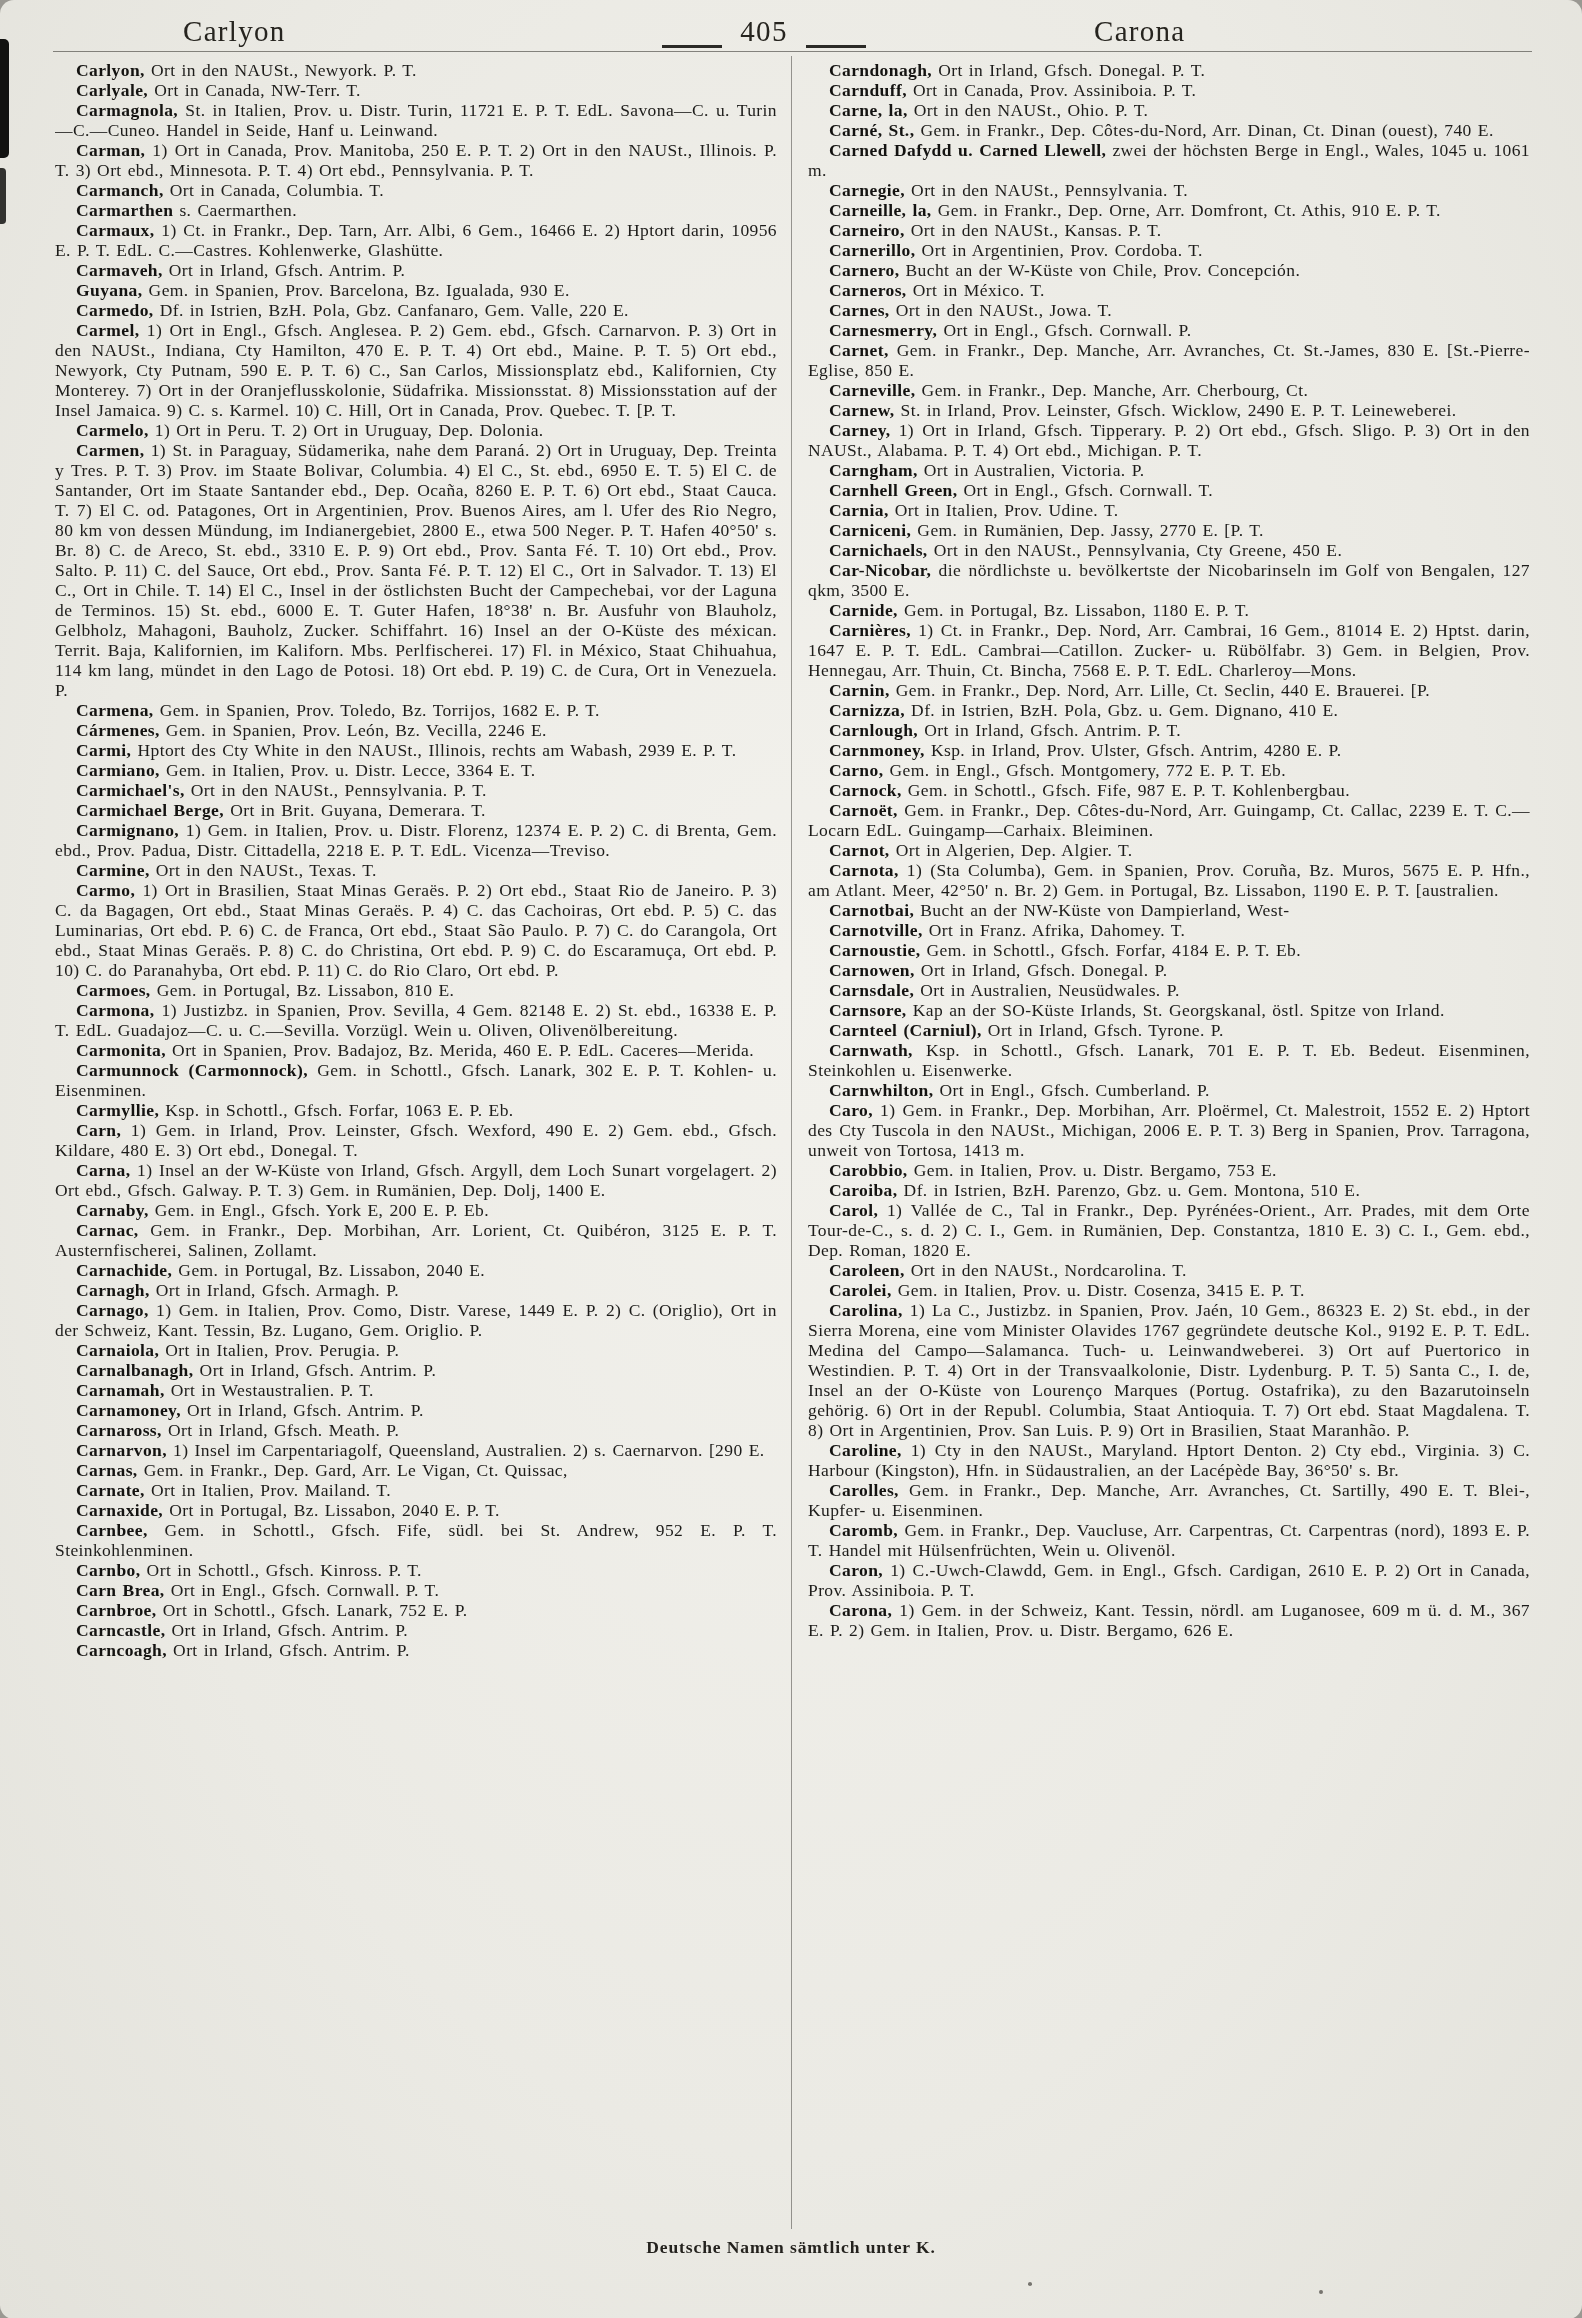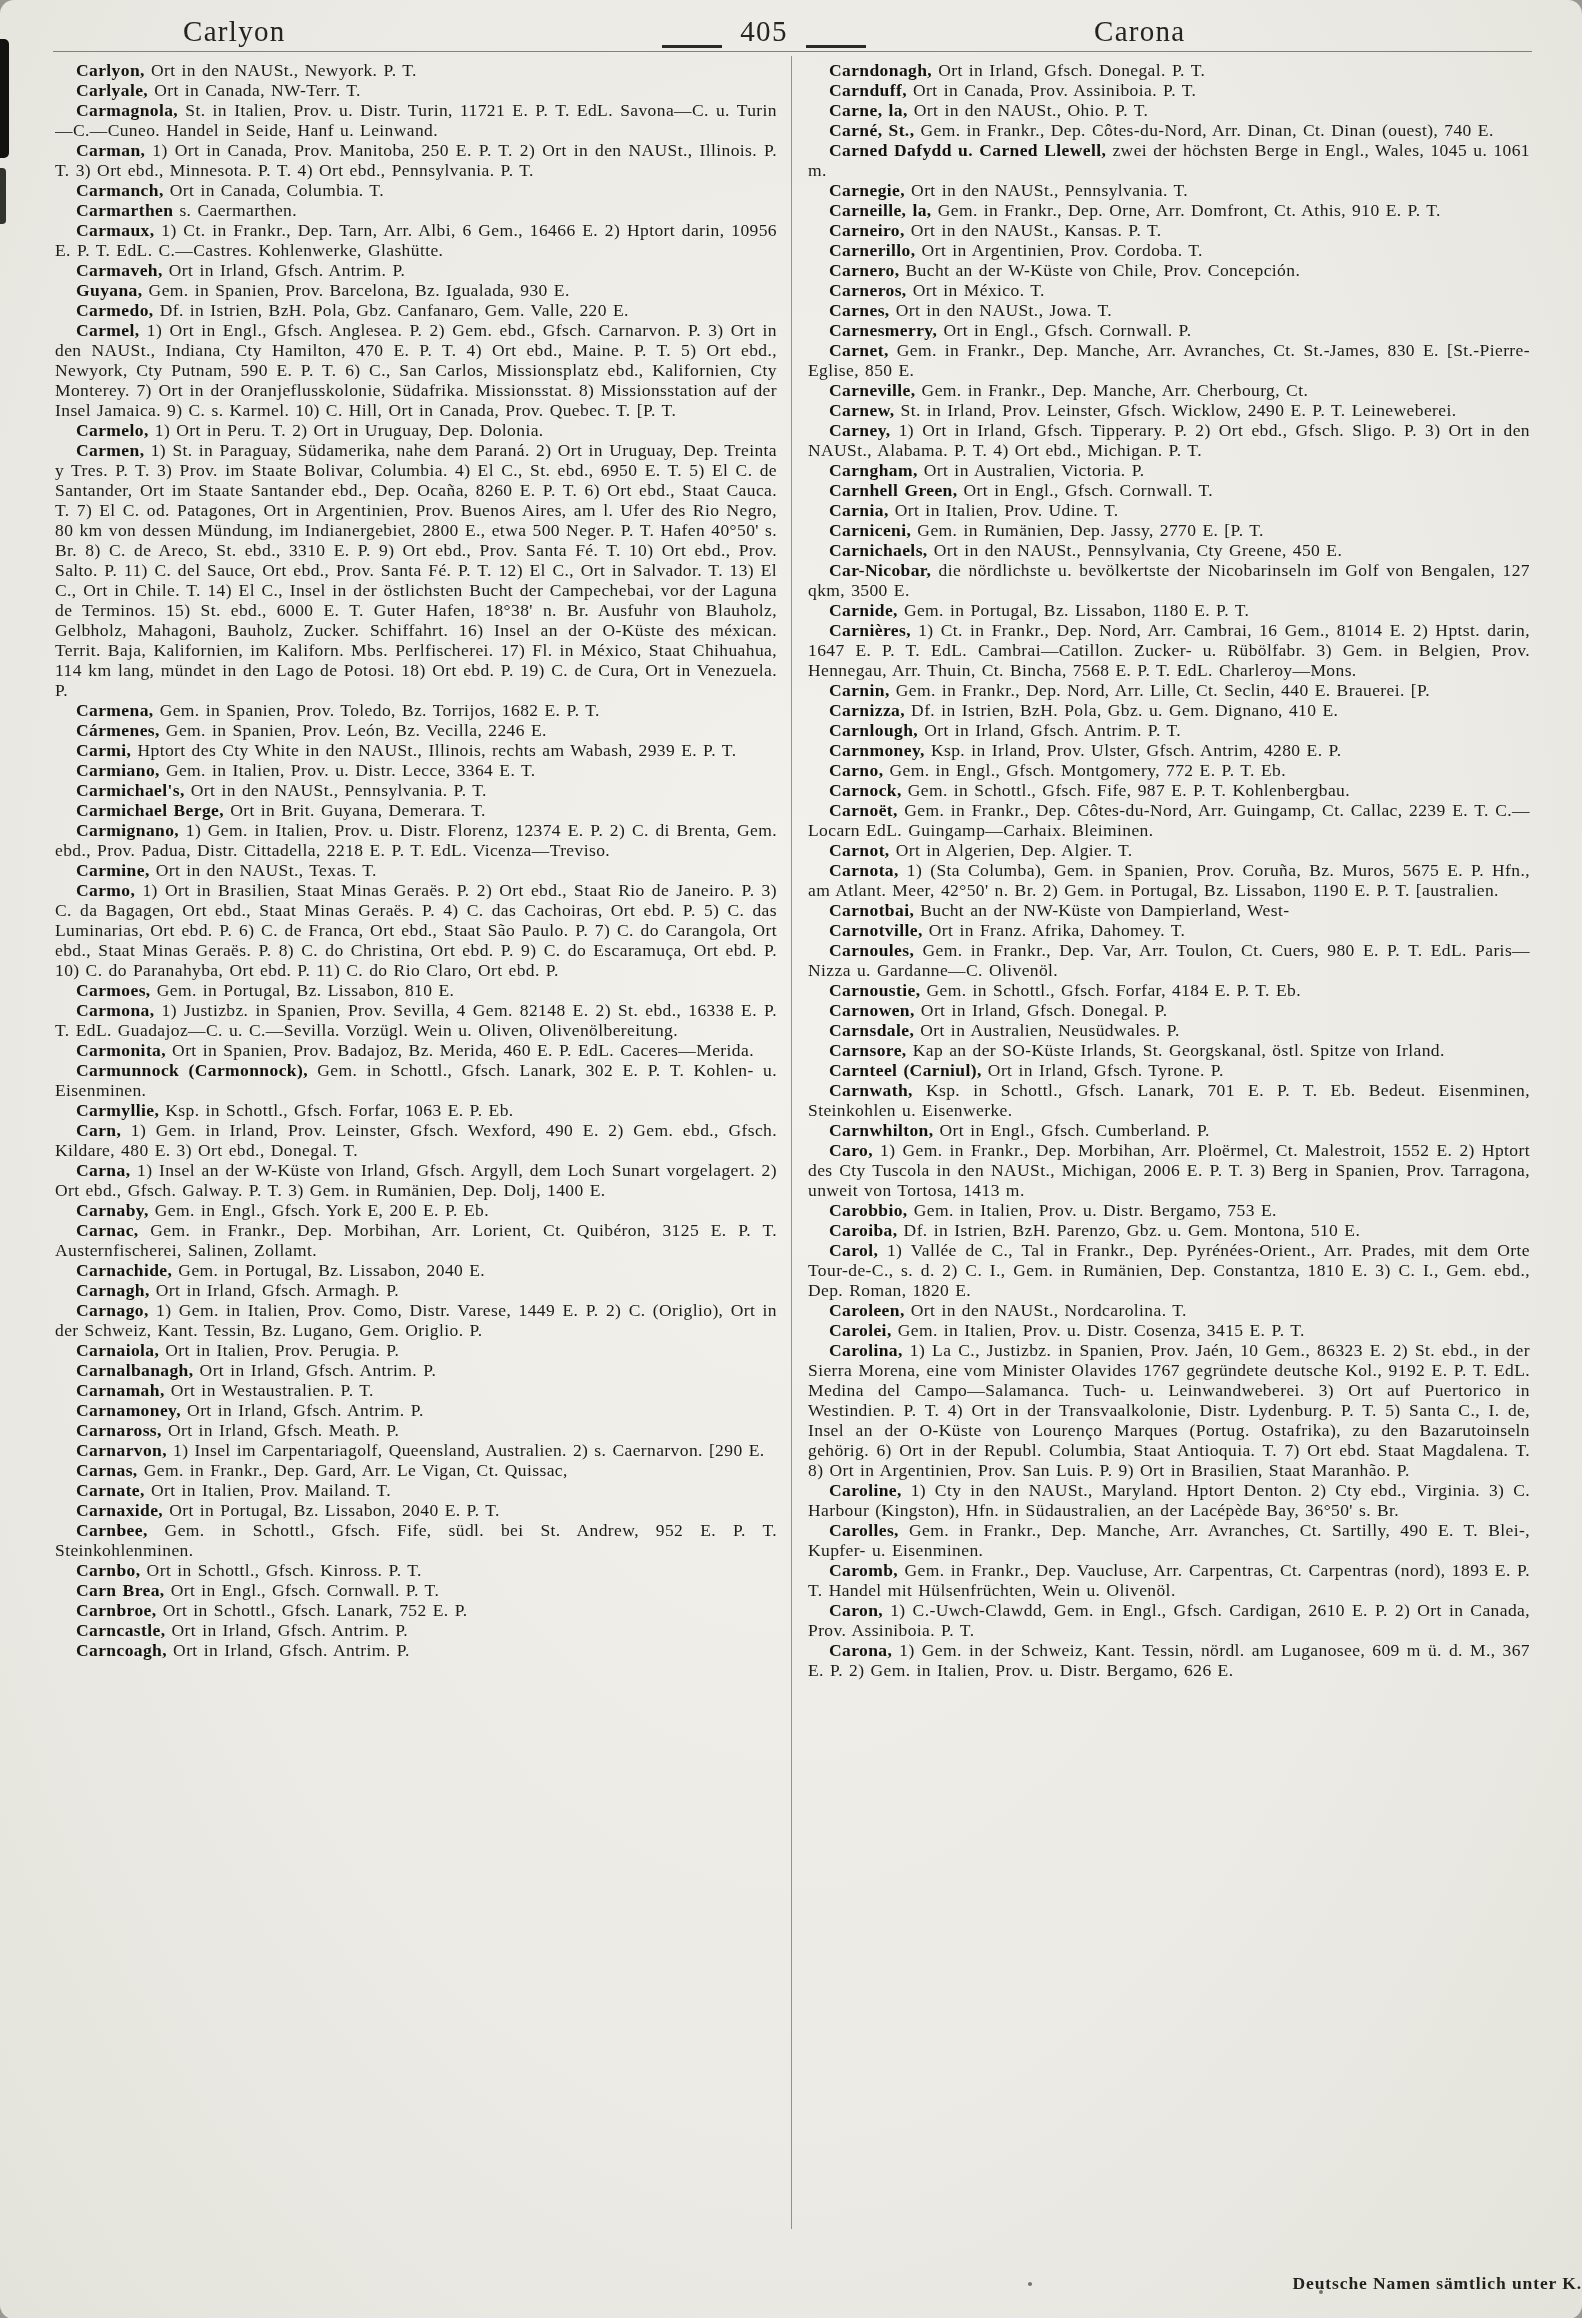--- a/index.html
+++ b/index.html
@@ -59,22 +59,22 @@
   .column-divider {
     position: absolute; left: 791px; top: 56px; width: 1.3px; height: 2173px;
     background: rgba(40, 38, 34, 0.45);
   }
   .entry { margin: 0; text-indent: 21px; }
   .headword { font-weight: bold; color: #141311; }
 
   
   .footer {
     position: absolute; top: 2237px; left: 0; width: 100%;
-    text-align: right; font-size: 17.5px; font-weight: bold;
-    letter-spacing: 0.9px; color: #24221e; margin-top: 36px;
+    text-align: center; font-size: 17.5px; font-weight: bold;
+    letter-spacing: 0.9px; color: #24221e;
   }
 
   
   .binding-mark { position: absolute; left: 0; background: #121210; }
   .mark1 { top: 39px;  width: 9.4px; height: 119px; border-radius: 0 5px 5px 0; }
   .mark2 { top: 168px; width: 5.6px;  height: 56px;  border-radius: 0 3.8px 3.8px 0; opacity: 0.85; }
   .speck { position: absolute; background: #3a3833; border-radius: 50%; opacity: 0.65; }
   .speck1 { left: 1028px; top: 2282px; width: 4.4px; height: 3.8px; }
   .speck2 { left: 1319px; top: 2290px; width: 3.8px; height: 3.8px; }
 </style>
@@ -180,21 +180,20 @@
       <p class="entry"><b class="headword">Carnizza,</b> Df. in Istrien, BzH. Pola, Gbz. u. Gem. Dignano, 410 E.</p>
       <p class="entry"><b class="headword">Carnlough,</b> Ort in Irland, Gfsch. Antrim. P. T.</p>
       <p class="entry"><b class="headword">Carnmoney,</b> Ksp. in Irland, Prov. Ulster, Gfsch. Antrim, 4280 E. P.</p>
       <p class="entry"><b class="headword">Carno,</b> Gem. in Engl., Gfsch. Montgomery, 772 E. P. T. Eb.</p>
       <p class="entry"><b class="headword">Carnock,</b> Gem. in Schottl., Gfsch. Fife, 987 E. P. T. Kohlenbergbau.</p>
       <p class="entry"><b class="headword">Carnoët,</b> Gem. in Frankr., Dep. Côtes-du-Nord, Arr. Guingamp, Ct. Callac, 2239 E. T. C.—Locarn EdL. Guingamp—Carhaix. Bleiminen.</p>
       <p class="entry"><b class="headword">Carnot,</b> Ort in Algerien, Dep. Algier. T.</p>
       <p class="entry"><b class="headword">Carnota,</b> 1) (Sta Columba), Gem. in Spanien, Prov. Coruña, Bz. Muros, 5675 E. P. Hfn., am Atlant. Meer, 42°50' n. Br. 2) Gem. in Portugal, Bz. Lissabon, 1190 E. P. T. [australien.</p>
       <p class="entry"><b class="headword">Carnotbai,</b> Bucht an der NW-Küste von Dampierland, West-</p>
       <p class="entry"><b class="headword">Carnotville,</b> Ort in Franz. Afrika, Dahomey. T.</p>
-      <p class="entry"><b class="headword">Carnoules,</b> Gem. in Frankr., Dep. Var, Arr. Toulon, Ct. Cuers, 980 E. P. T. EdL. Paris—Nizza u. Gardanne—C. Olivenöl.</p>
       <p class="entry"><b class="headword">Carnoustie,</b> Gem. in Schottl., Gfsch. Forfar, 4184 E. P. T. Eb.</p>
       <p class="entry"><b class="headword">Carnowen,</b> Ort in Irland, Gfsch. Donegal. P.</p>
       <p class="entry"><b class="headword">Carnsdale,</b> Ort in Australien, Neusüdwales. P.</p>
       <p class="entry"><b class="headword">Carnsore,</b> Kap an der SO-Küste Irlands, St. Georgskanal, östl. Spitze von Irland.</p>
       <p class="entry"><b class="headword">Carnteel (Carniul),</b> Ort in Irland, Gfsch. Tyrone. P.</p>
       <p class="entry"><b class="headword">Carnwath,</b> Ksp. in Schottl., Gfsch. Lanark, 701 E. P. T. Eb. Bedeut. Eisenminen, Steinkohlen u. Eisenwerke.</p>
       <p class="entry"><b class="headword">Carnwhilton,</b> Ort in Engl., Gfsch. Cumberland. P.</p>
       <p class="entry"><b class="headword">Caro,</b> 1) Gem. in Frankr., Dep. Morbihan, Arr. Ploërmel, Ct. Malestroit, 1552 E. 2) Hptort des Cty Tuscola in den NAUSt., Michigan, 2006 E. P. T. 3) Berg in Spanien, Prov. Tarragona, unweit von Tortosa, 1413 m.</p>
       <p class="entry"><b class="headword">Carobbio,</b> Gem. in Italien, Prov. u. Distr. Bergamo, 753 E.</p>
       <p class="entry"><b class="headword">Caroiba,</b> Df. in Istrien, BzH. Parenzo, Gbz. u. Gem. Montona, 510 E.</p>

